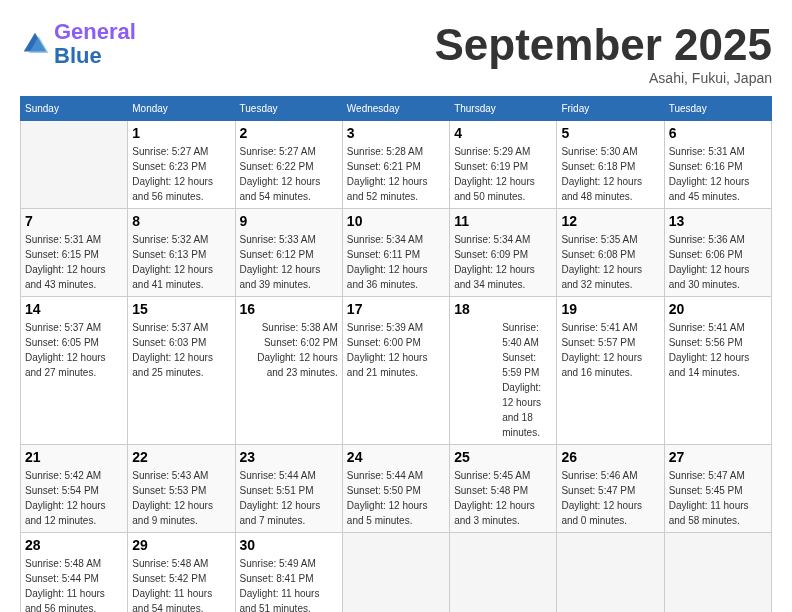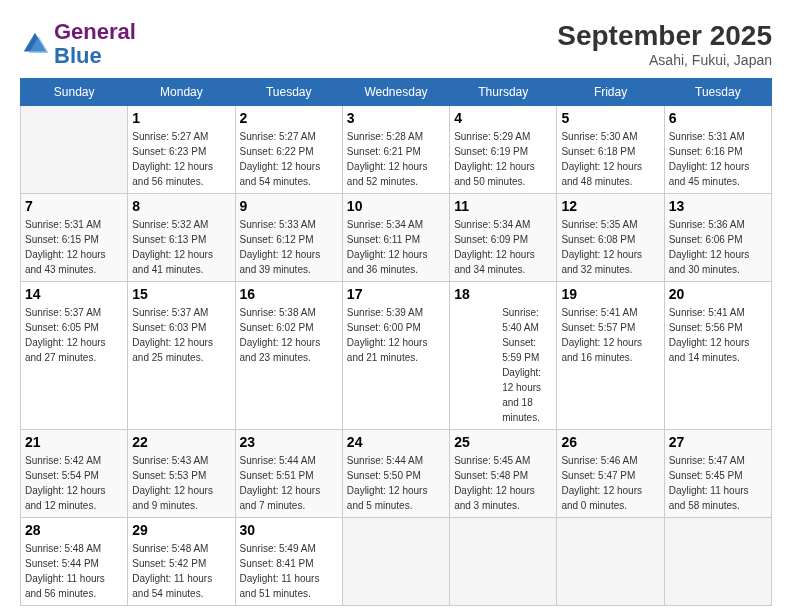--- a/index.html
+++ b/index.html
@@ -20,50 +20,50 @@
       display: flex;
       align-items: center;
     }
     .logo-text {
       font-size: 22px;
       font-weight: bold;
       color: #333;
       line-height: 1.1;
     }
     .logo-text span {
-      color: #701a75;
+      color: #8b5cf6;
     }
     .logo-icon {
       width: 30px;
       height: 30px;
       margin-right: 4px;
     }
     .title-block {
       text-align: right;
     }
     .month-title {
-      font-size: 28px;
+      font-size: 44px;
       font-weight: bold;
       color: #333;
     }
     .location {
       font-size: 14px;
       color: #555;
     }
     table {
       width: 100%;
       border-collapse: collapse;
       font-size: 11px;
     }
     thead tr th {
       background-color: #2a6db5;
       color: #fff;
       padding: 6px 4px;
-      text-align: center;
-      font-size: 12px;
+      text-align: left;
+      font-size: 10px;
       font-weight: normal;
       border: 1px solid #2a6db5;
     }
     tbody tr td {
       border: 1px solid #ccc;
       vertical-align: top;
       padding: 4px;
       width: 107px;
       min-height: 80px;
       background: #fff;
@@ -226,21 +226,21 @@
         </td>
         <td>
           <span class="day-number">15</span>
           <div class="day-info" style="white-space: pre-line;">Sunrise: 5:37 AM
 Sunset: 6:03 PM
 Daylight: 12 hours
 and 25 minutes.</div>
         </td>
         <td>
           <span class="day-number">16</span>
-          <div class="day-info" style="white-space: pre-line;">Sunrise: 5:38 AM
+          <div class="day-info" style="white-space: pre-line; text-align: right;">Sunrise: 5:38 AM
 Sunset: 6:02 PM
 Daylight: 12 hours
 and 23 minutes.</div>
         </td>
         <td>
           <span class="day-number">17</span>
           <div class="day-info" style="white-space: pre-line;">Sunrise: 5:39 AM
 Sunset: 6:00 PM
 Daylight: 12 hours
 and 21 minutes.</div>

